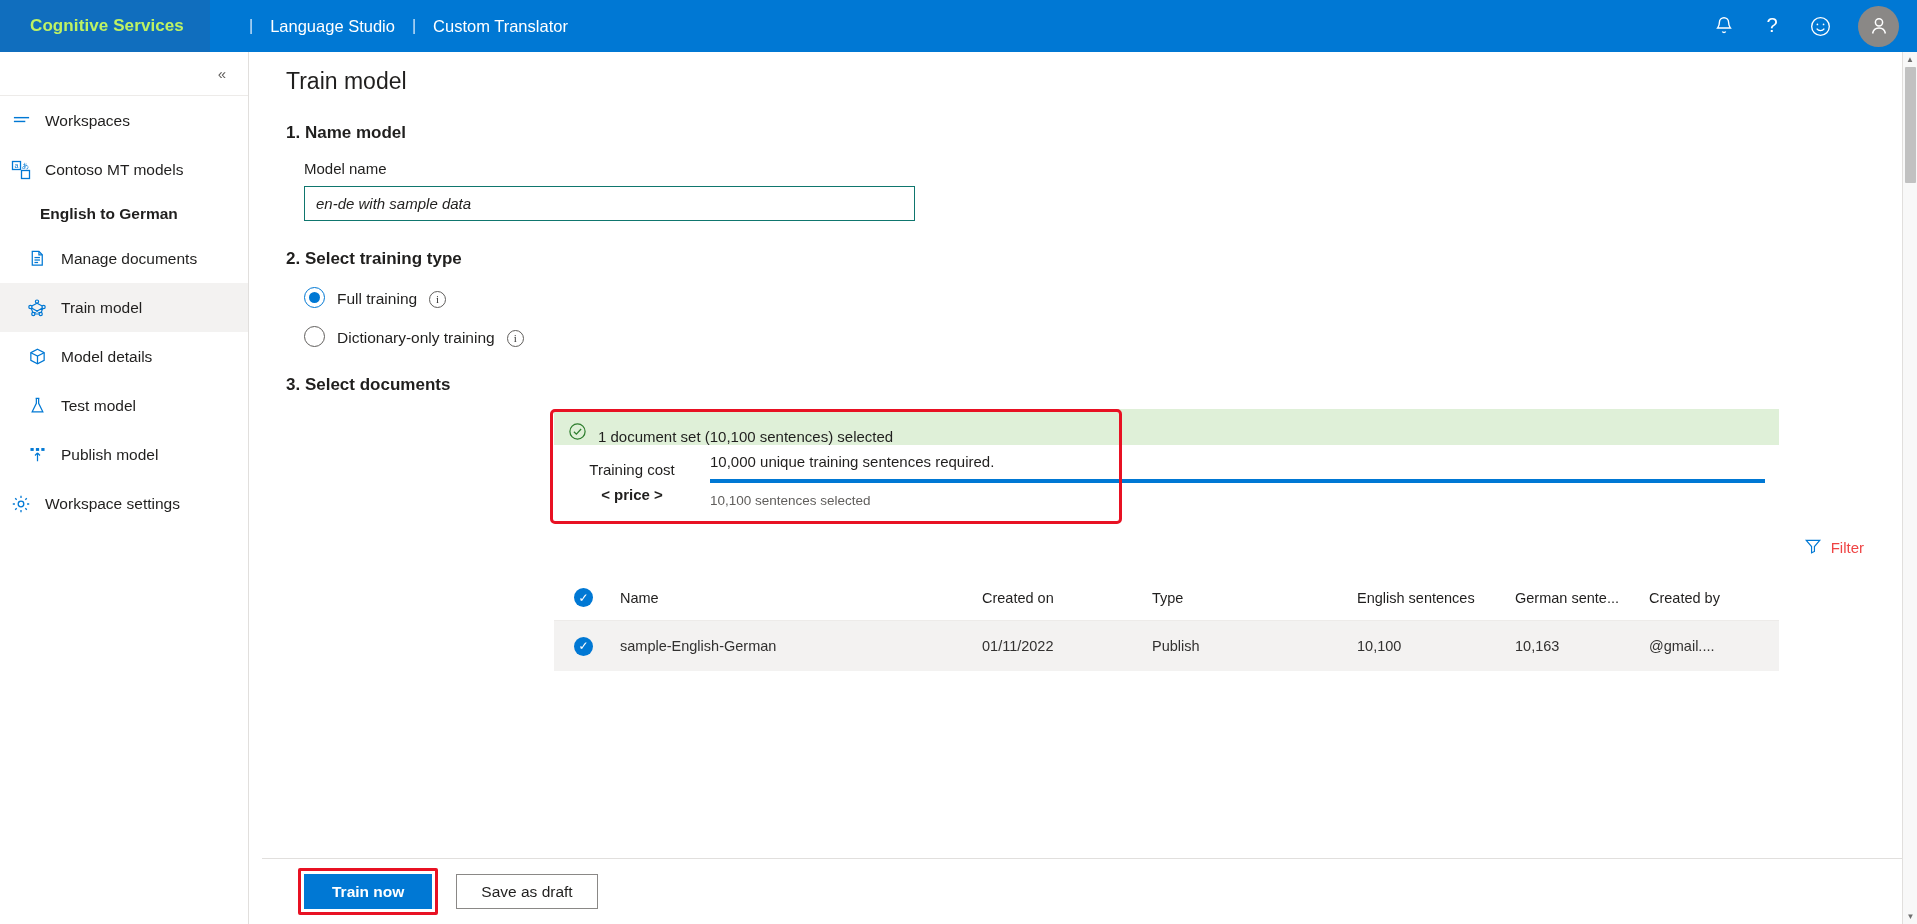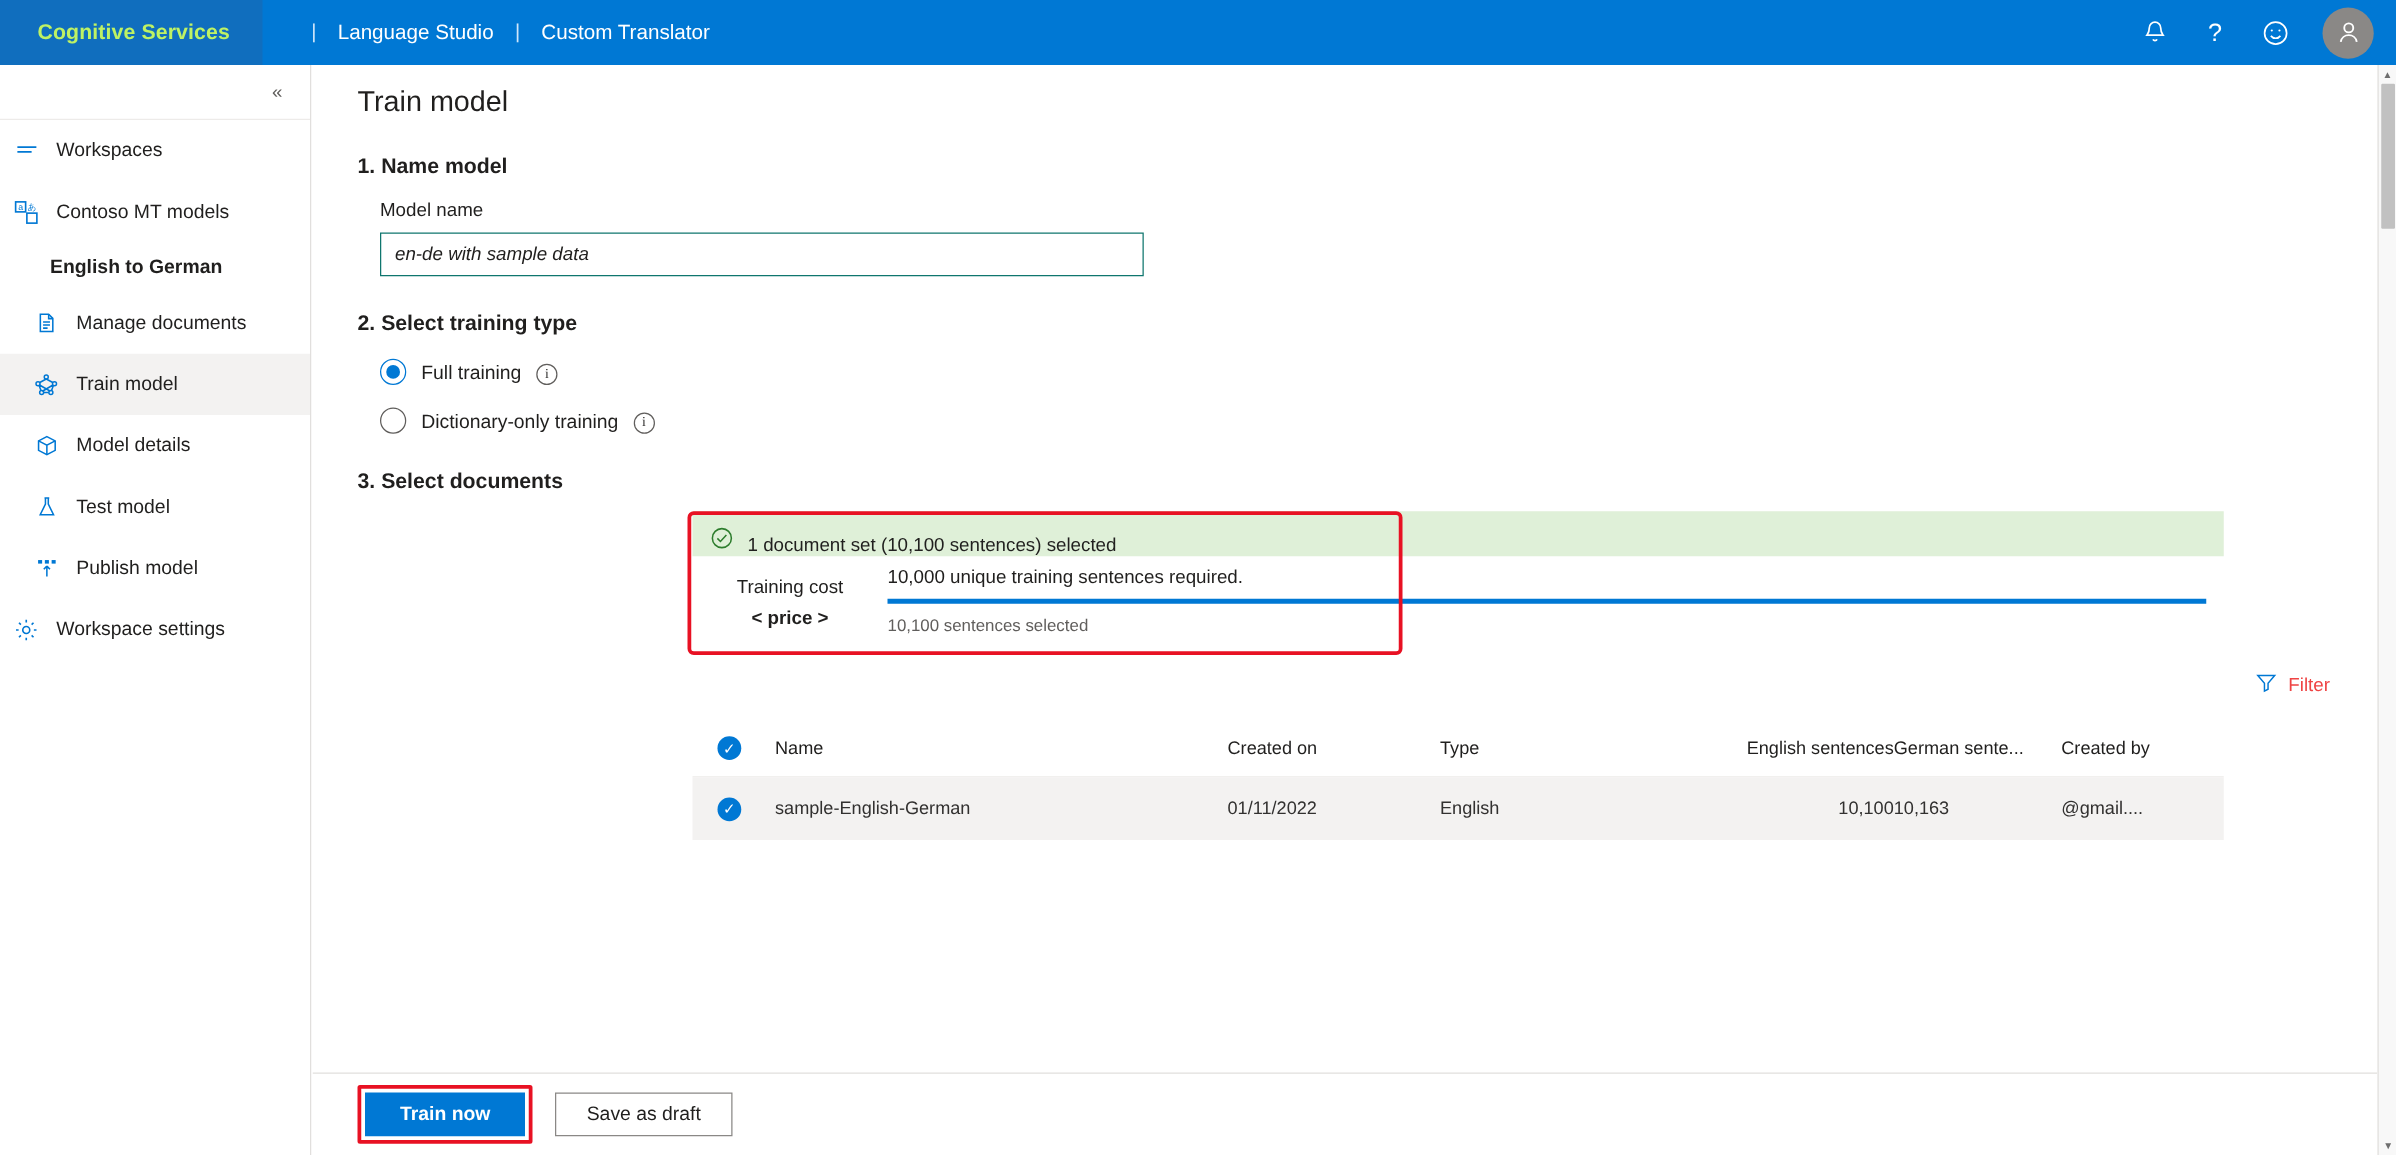--- a/index.html
+++ b/index.html
@@ -152,34 +152,34 @@
     border-bottom: 1px solid #edebe9;
   }
   .tbl-row {
     display: flex; align-items: center; height: 50px;
     background: #f3f2f1; cursor: pointer;
   }
   .c-chk { width: 66px; display: flex; align-items: center; padding-left: 20px; flex: none; }
   .c-name { width: 362px; flex: none; }
   .c-created { width: 170px; flex: none; }
   .c-type { width: 205px; flex: none; }
-  .c-eng { width: 158px; flex: none; text-align: right; }
+  .c-eng { width: 158px; flex: none; }
   .c-ger { width: 134px; flex: none; }
   .c-by { width: 130px; flex: none; }
   .tbl-head .cell { font-size: 14.5px; color: #201f1e; }
   .tbl-row .cell { font-size: 14.5px; color: #323130; }
   .chk-circle {
     width: 19px; height: 19px; border-radius: 50%; background: #0078d4;
     display: flex; align-items: center; justify-content: center;
     color: #fff; font-size: 12px; line-height: 1;
   }
 
   
   .footer {
-    position: absolute; bottom: 0; left: 0;
+    position: absolute; bottom: 0; left: 12px;
     width: 1652px; height: 66px;
     background: #fff; border-top: 1px solid #e1dfdd;
     display: flex; align-items: center; padding-left: 36px; gap: 18px;
   }
   .btn-primary-wrap {
     border: 3px solid #e81123; padding: 3px; display: inline-block; border-radius: 2px;
   }
   .btn-primary {
     background: #0078d4; color: #fff; border: none;
     font-family: "Liberation Sans", sans-serif;
@@ -428,21 +428,21 @@
       <div class="c-ger cell">German sente...</div>
       <div class="c-by cell">Created by</div>
     </div>
 
     <div class="tbl-row">
       <div class="c-chk">
         <span class="chk-circle">✓</span>
       </div>
       <div class="c-name cell">sample-English-German</div>
       <div class="c-created cell">01/11/2022</div>
-      <div class="c-type cell">English</div>
+      <div class="c-type cell">Publish</div>
       <div class="c-eng cell">10,100</div>
       <div class="c-ger cell">10,163</div>
       <div class="c-by cell">@gmail....</div>
     </div>
   </div>
 
   
   <div class="footer">
     <span class="btn-primary-wrap">
       <button class="btn-primary">Train now</button>

